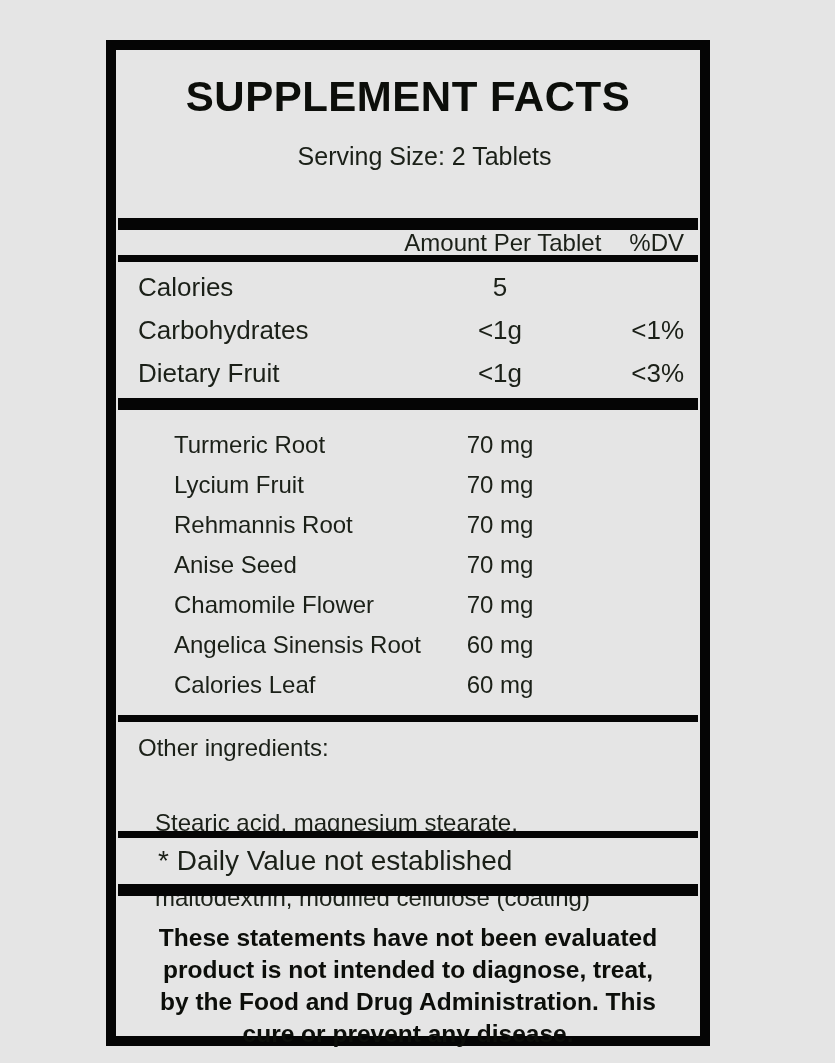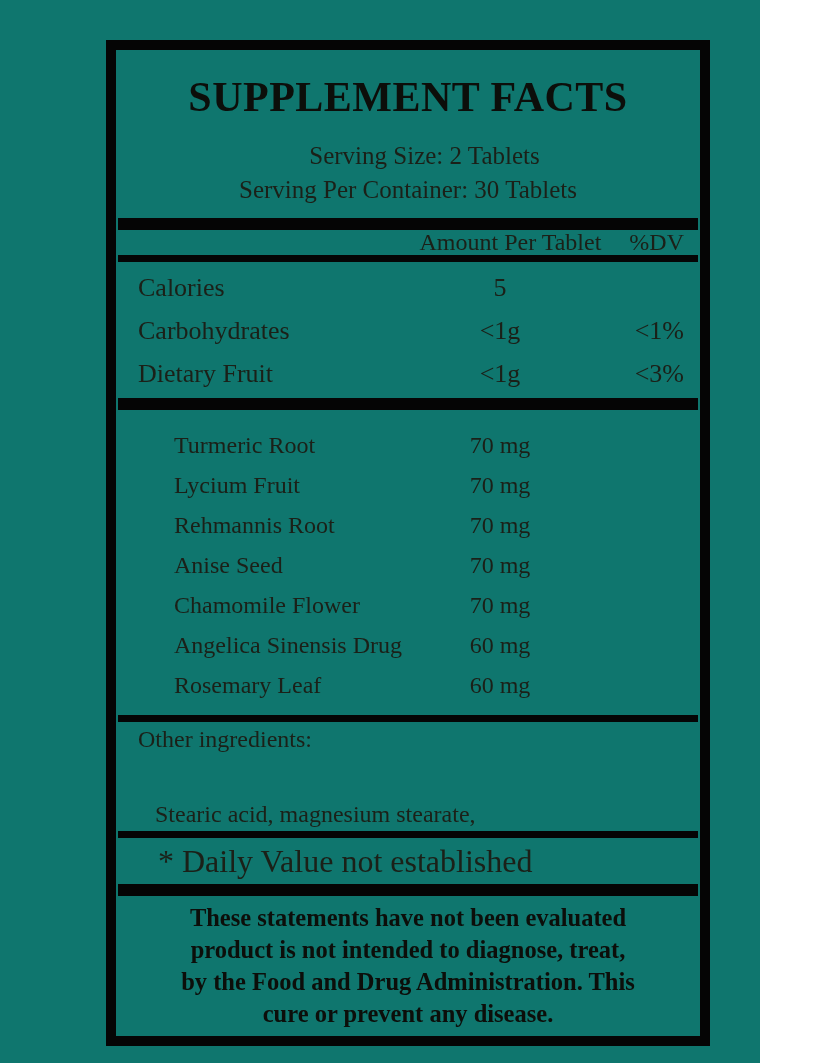--- a/index.html
+++ b/index.html
@@ -1,21 +1,21 @@
 <!DOCTYPE html>
 <html><head>
 <meta charset="utf-8">
 <style>
   html,body { margin:0; padding:0; }
   .page {
     position: relative;
-    width: 760px;
+    width: 835px;
     height: 1063px;
-    background: #0f766e;
-    font-family: Liberation Serif, serif;
+    background: #e5e5e5;
+    font-family: Liberation Sans, sans-serif;
     color: #1b2018;
     overflow: hidden;
   }
   .label-box {
     position: absolute;
     left: 106px;
     top: 40px;
     width: 604px;
     height: 1006px;
     box-sizing: border-box;
@@ -58,48 +58,48 @@
   .cell-name { flex: 1; padding-left: 22px; text-align: left; }
   .cell-amt  { width: 110px; flex: none; text-align: center; }
   .cell-dv   { width: 145px; flex: none; text-align: right; padding-right: 16px; box-sizing: border-box; }
 
   .sec-nutrition { height: 136px; padding-top: 4px; font-size: 26px; }
   .sec-nutrition .row { height: 43px; }
 
   .sec-actives { height: 305px; padding-top: 15px; font-size: 24px; padding-left: 36px; }
   .sec-actives .row { height: 40px; }
 
-  .sec-other { height: 109px; padding-top: 2px; font-size: 24px; }
+  .sec-other { height: 109px; padding-top: 10px; font-size: 24px; }
   .sec-other .oi-line { line-height: 31px; }
   .oi-heading { padding-left: 22px; }
   .oi-cont { padding-left: 39px; margin-top: 44px; }
 
-  .sec-footnote { height: 46px; display: flex; align-items: center; font-size: 32px; }
+  .sec-footnote { height: 46px; display: flex; align-items: center; font-size: 28px; }
   .footnote-text { padding-left: 42px; }
 
   .sec-disclaimer {
     flex: 1;
     padding-top: 6px;
     text-align: center;
     font-size: 24.5px;
     font-weight: 700;
     color: #0c0e0a;
+    margin-top: 20px;
   }
   .sec-disclaimer .dc-line { line-height: 32px; }
 </style>
 </head>
 <body>
 
 <div class="page">
   <div class="label-box">
 
     <div class="sec sec-header">
       <div class="title">SUPPLEMENT FACTS</div>
       <div class="serving-line first">Serving Size: 2 Tablets</div>
-      <div class="serving-line">Serving Per Container: 30 Tablets</div>
     </div>
 
     <div class="divider thick"></div>
 
     <div class="colhead">
       <span>Amount Per Tablet</span>
       <span>%DV</span>
     </div>
 
     <div class="divider thin"></div>
@@ -144,36 +144,37 @@
         <span class="cell-name">Anise Seed</span>
         <span class="cell-amt">70 mg</span>
         <span class="cell-dv"></span>
       </div>
       <div class="row">
         <span class="cell-name">Chamomile Flower</span>
         <span class="cell-amt">70 mg</span>
         <span class="cell-dv"></span>
       </div>
       <div class="row">
-        <span class="cell-name">Angelica Sinensis Drug</span>
+        <span class="cell-name">Angelica Sinensis Root</span>
         <span class="cell-amt">60 mg</span>
         <span class="cell-dv"></span>
       </div>
       <div class="row">
-        <span class="cell-name">Rosemary Leaf</span>
+        <span class="cell-name">Calories Leaf</span>
         <span class="cell-amt">60 mg</span>
         <span class="cell-dv"></span>
       </div>
     </div>
 
     <div class="divider thin"></div>
 
     <div class="sec sec-other">
       <div class="oi-line oi-heading">Other ingredients:</div>
       <div class="oi-line oi-cont">Stearic acid, magnesium stearate,</div>
+      <div class="oi-line oi-cont">maltodextrin, modified cellulose (coating)</div>
     </div>
 
     <div class="divider thin"></div>
 
     <div class="sec sec-footnote">
       <span class="footnote-text">* Daily Value not established</span>
     </div>
 
     <div class="divider thick"></div>
 

